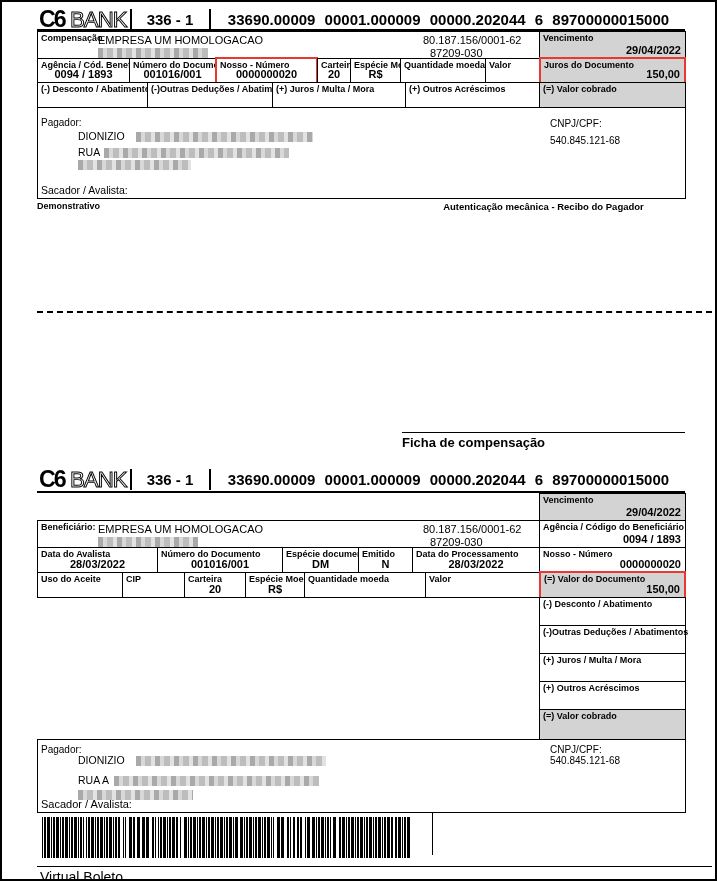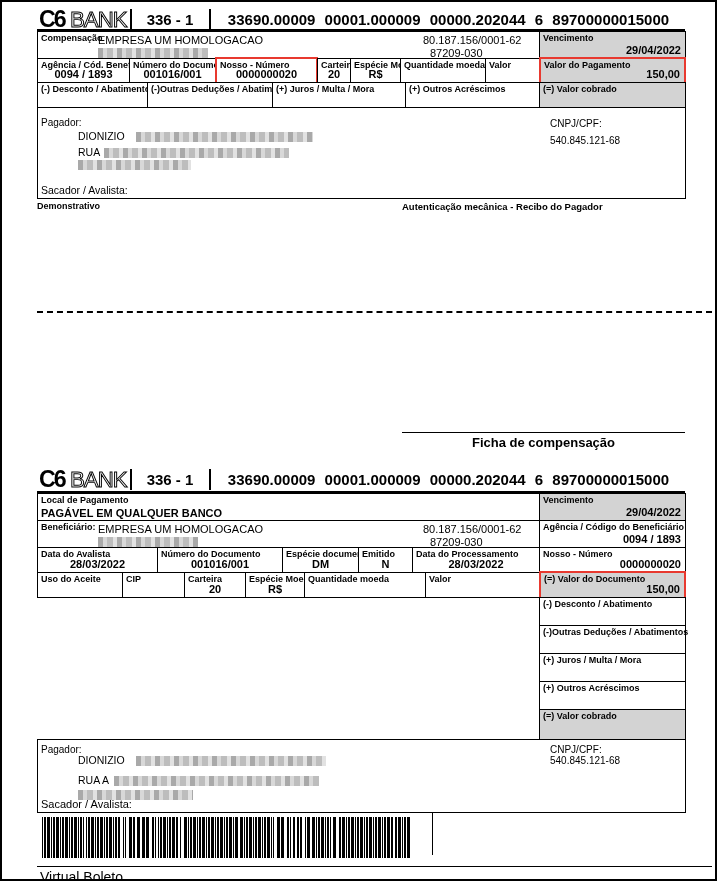--- a/index.html
+++ b/index.html
@@ -21,21 +21,21 @@
   .vbar{position:absolute; background:#000; width:2px;}
   .digitable{font-size:15px; font-weight:bold; word-spacing:5px; text-align:center;}
   .code336{font-size:15px; font-weight:bold; text-align:center;}
   .redact{
     position:absolute; height:10px;
     background:repeating-linear-gradient(90deg,#a9a9a9 0 5px,#d8d8d8 5px 9px,#bdbdbd 9px 15px,#e2e2e2 15px 19px);
     filter:blur(0.7px);
   }
   .dashed{position:absolute; height:0; border-top:2px dashed #000;}
   .barcode{position:absolute; display:flex; align-items:stretch; overflow:hidden; background:#fff;}
-  .fichatitle{font-size:13px; font-weight:bold; text-align:center;}
+  .fichatitle{font-size:13px; font-weight:bold; text-align:left;}
   .auth{font-size:9.5px; font-weight:bold;}
   .small{font-size:9px; font-weight:bold;}
   .reg10{font-size:10.5px;}
 </style>
 </head>
 <body>
 
 <div class="page">
 
   <svg class="abs" style="left:37px;top:6px" width="92" height="24" viewBox="0 0 95 24">
@@ -82,21 +82,21 @@
   </div>
   <div class="cell" style="left:398px;top:56px;width:86px;height:25px">
     <span class="lbl">Quantidade moeda</span>
     <span class="val vcenter"></span>
   </div>
   <div class="cell" style="left:483px;top:56px;width:55px;height:25px">
     <span class="lbl">Valor</span>
     <span class="val vcenter"></span>
   </div>
   <div class="cell gray redbox" style="left:537px;top:55px;width:147px;height:27px">
-    <span class="lbl">Valor do Pagamento</span>
+    <span class="lbl">Juros do Documento</span>
     <span class="val vright">150,00</span>
   </div>
 
   <div class="cell" style="left:35px;top:80px;width:111px;height:26px">
     <span class="lbl">(-) Desconto / Abatimento</span>
   </div>
   <div class="cell" style="left:145px;top:80px;width:126px;height:26px">
     <span class="lbl">(-)Outras Deduções / Abatimentos</span>
   </div>
   <div class="cell" style="left:270px;top:80px;width:134px;height:26px">
@@ -115,41 +115,37 @@
     <div class="redact" style="left:98px;top:24px;width:177px"></div>
     <span class="txt reg10" style="left:40px;top:38px">RUA</span>
     <div class="redact" style="left:66px;top:40px;width:185px"></div>
     <div class="redact" style="left:40px;top:52px;width:113px"></div>
     <span class="txt" style="left:512px;top:10px;font-size:10px">CNPJ/CPF:</span>
     <span class="txt" style="left:512px;top:27px;font-size:10px">540.845.121-68</span>
     <span class="txt" style="left:3px;top:76px;font-size:10.5px">Sacador / Avalista:</span>
   </div>
 
   <div class="txt small" style="left:35px;top:199px">Demonstrativo</div>
-  <div class="txt auth" style="left:400px;top:199px;width:283px;text-align:left">Autenticação mecânica - Recibo do Pagador</div>
+  <div class="txt auth" style="left:400px;top:199px;width:283px;text-align:center">Autenticação mecânica - Recibo do Pagador</div>
 
   <div class="dashed" style="left:35px;top:309px;width:675px"></div>
 
   <div class="bigline" style="left:400px;top:430px;width:283px;height:1px"></div>
   <div class="txt fichatitle" style="left:400px;top:433px;width:283px">Ficha de compensação</div>
 
   <svg class="abs" style="left:37px;top:466px" width="92" height="24" viewBox="0 0 95 24">
     <text x="0" y="19" font-family="Liberation Sans, sans-serif" font-size="24" font-weight="bold" letter-spacing="-2" fill="#000">C6</text>
     <text x="32" y="19" font-family="Liberation Sans, sans-serif" font-size="23" letter-spacing="-1" fill="#ffffff" stroke="#000" stroke-width="1">BANK</text>
   </svg>
   <div class="vbar" style="left:128px;top:467px;height:21px"></div>
   <div class="txt code336" style="left:130px;top:469px;width:76px">336 - 1</div>
   <div class="vbar" style="left:207px;top:467px;height:21px"></div>
   <div class="txt digitable" style="left:210px;top:469px;width:473px">33690.00009 00001.000009 00000.202044 6 89700000015000</div>
   <div class="bigline" style="left:35px;top:489px;width:648px;height:2px"></div>
 
-  <div class="cell" style="left:35px;top:491px;width:503px;height:28px">
-    <span class="lbl">Local de Pagamento</span>
-    <span class="txt" style="left:3px;top:13px;font-size:11px;font-weight:bold">PAGÁVEL EM QUALQUER BANCO</span>
-  </div>
   <div class="cell gray" style="left:537px;top:491px;width:147px;height:28px">
     <span class="lbl">Vencimento</span>
     <span class="val vright">29/04/2022</span>
   </div>
 
   <div class="cell" style="left:35px;top:518px;width:503px;height:28px">
     <span class="lbl">Beneficiário:</span>
     <span class="txt" style="left:60px;top:2px;font-size:11px">EMPRESA UM HOMOLOGACAO</span>
     <span class="txt" style="left:385px;top:2px;font-size:11px">80.187.156/0001-62</span>
     <div class="redact" style="left:60px;top:16px;width:100px"></div>

